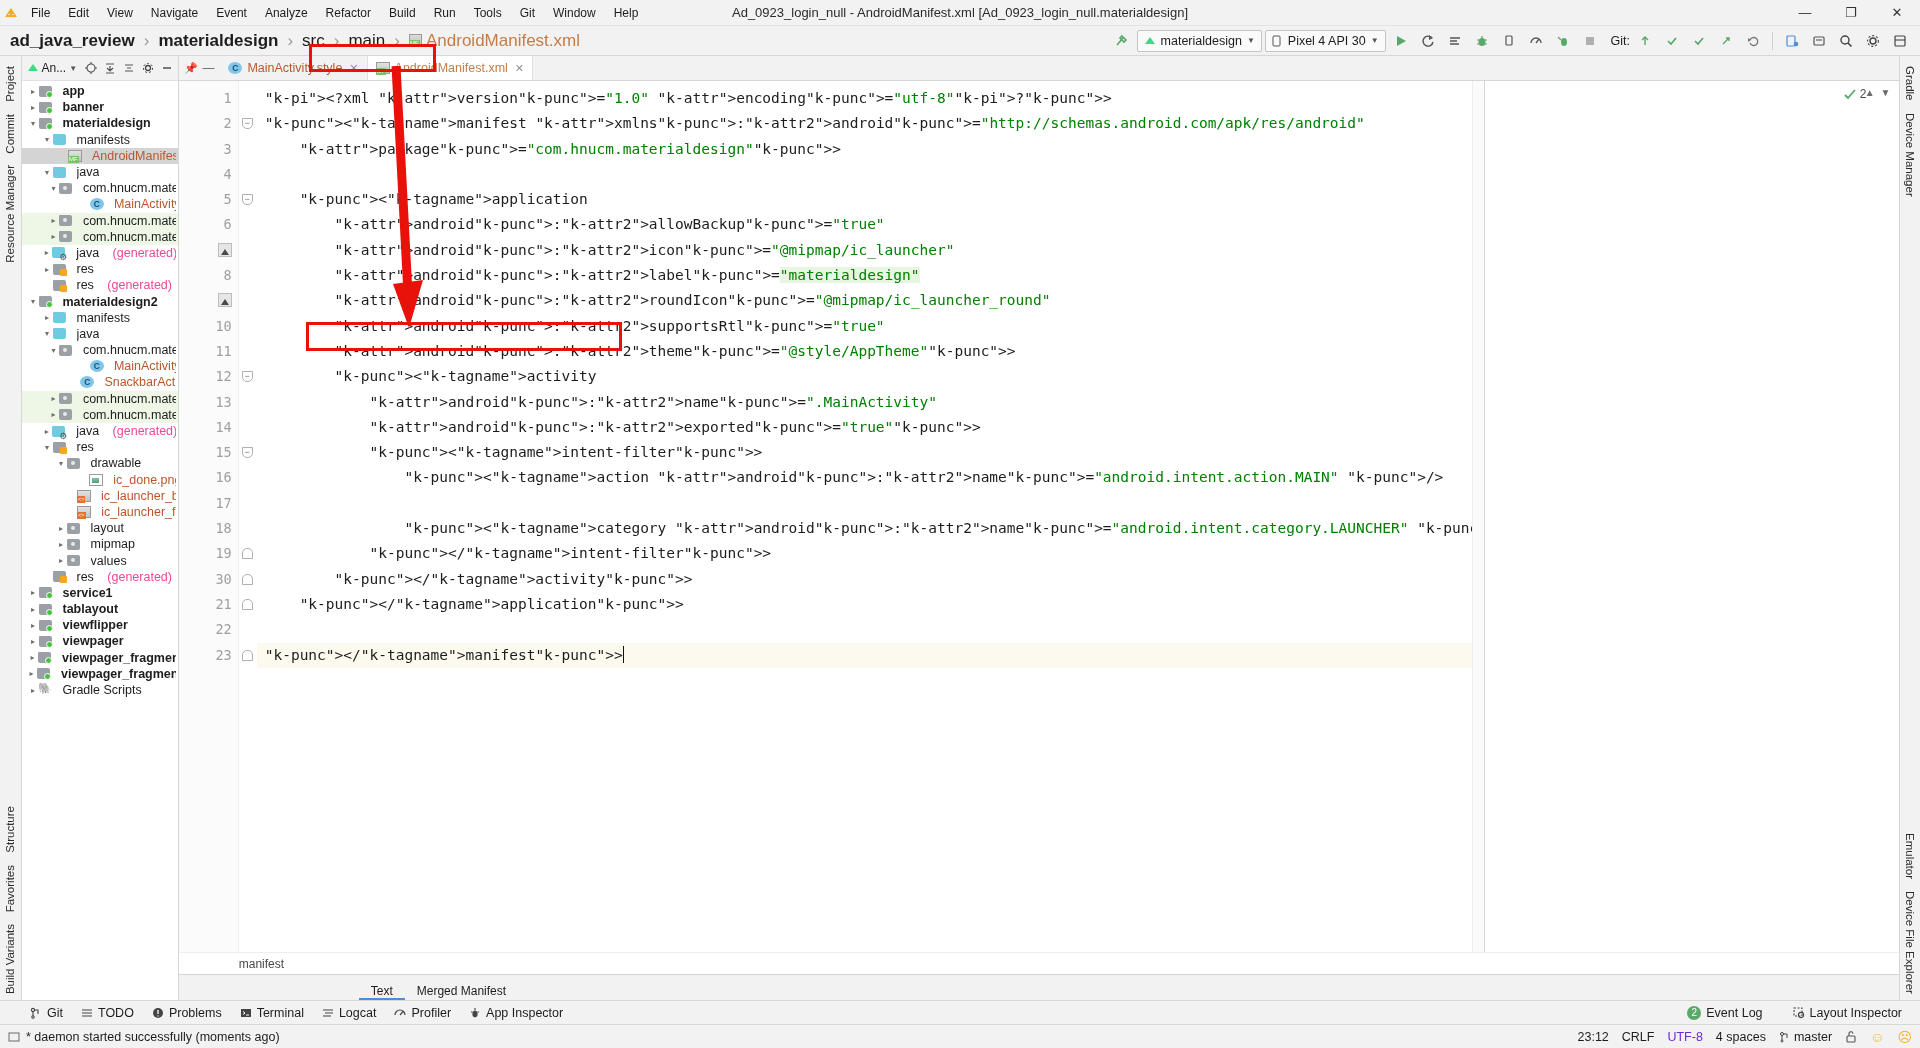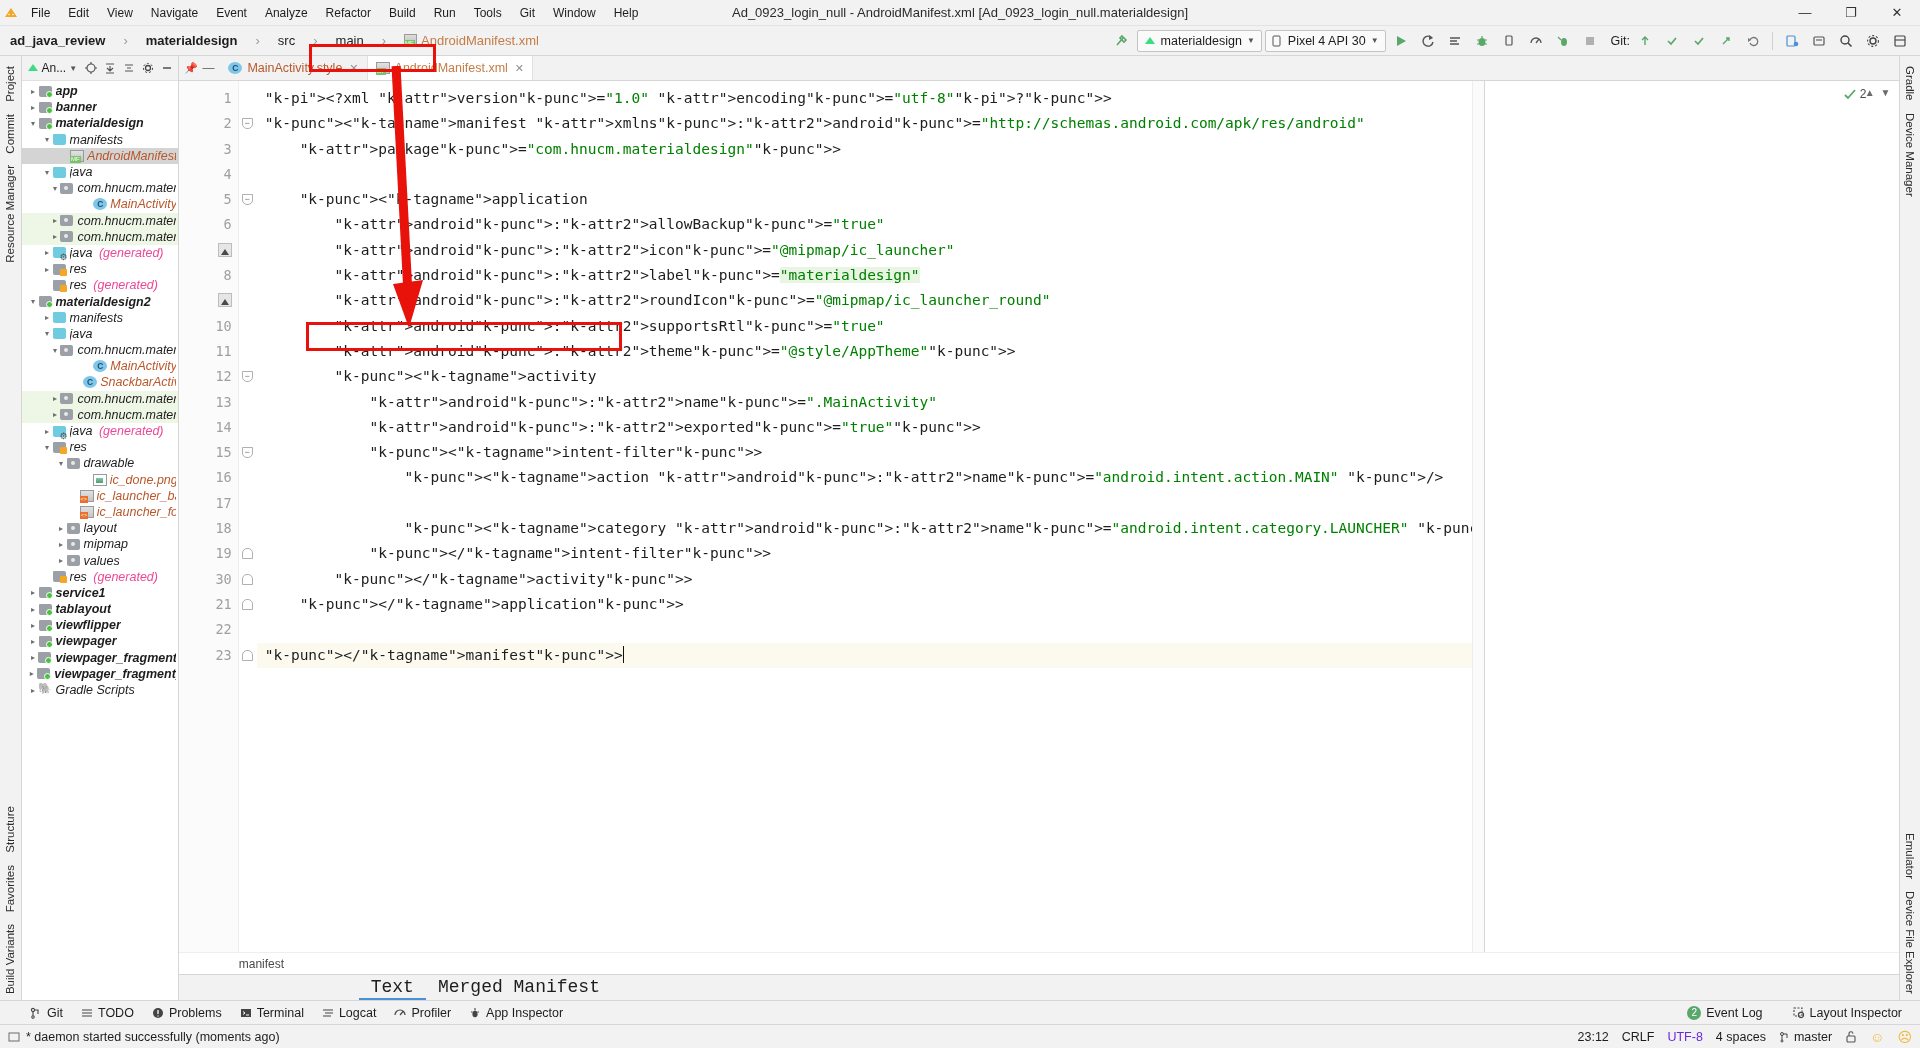--- a/index.html
+++ b/index.html
@@ -30,21 +30,21 @@
     font-size: 13px; color: #2b2b2b; pointer-events: none;
   }
   .win-controls { margin-left: auto; display: flex; height: 26px; z-index: 3; }
   .win-btn { width: 46px; display: flex; align-items: center; justify-content: center; font-size: 13px; color: #333; }
 
   
   .navbar {
     height: 30px; background: #f2f2f2; display: flex; align-items: center;
     border-bottom: 1px solid #d6d6d6; flex: 0 0 30px; position: relative;
   }
-  .breadcrumb { display: flex; align-items: center; padding-left: 6px; font-size: 13px; gap: 13px; }
+  .breadcrumb { display: flex; align-items: center; padding-left: 6px; font-size: 17px; gap: 4px; }
   .crumb { padding: 1px 4px; color: #1d1d1d; white-space: nowrap; }
   .crumb.bold { font-weight: bold; }
   .crumb.sep { color: #9a9a9a; padding: 0 1px; }
   .crumb.file { color: #c47d48; display: flex; align-items: center; gap: 4px; }
   .mf-icon {
     width: 13px; height: 13px; background: linear-gradient(#dcdcdc,#bfbfbf);
     border: 1px solid #9a9a9a; position: relative; display:inline-block;
   }
   .mf-icon:after {
     content: "MF"; position: absolute; left: -1px; bottom: -1px; font-size: 6px;
@@ -92,21 +92,21 @@
   .tree { flex: 1 1 auto; overflow: hidden; padding-top: 2px; font-size: 12.5px; position: relative; }
   .trow {
     display: flex; align-items: center; height: 16.2px; white-space: nowrap;
     padding-right: 2px; position: relative;
   }
   .trow.selected { background: #d4d4d4; }
   .trow.greenbg { background: #eef7e6; }
   .arrow { width: 11px; display: flex; justify-content: center; font-size: 8px; color: #6e6e6e; flex: 0 0 11px; }
   .arrow.open:before { content: "\25BE"; }
   .arrow.closed:before { content: "\25B8"; }
-  .tlabel { margin-left: 3px; overflow: hidden; font-style: italic; }
+  .tlabel { margin-left: 10px; overflow: hidden; }
   .tlabel.bold { font-weight: bold; }
   .tlabel.orange { color: #b8572b; }
   .tlabel.gray { color: #ec4899; }
   
   .ic { width: 14px; height: 13px; flex: 0 0 14px; position: relative; display: inline-block; }
   .ic.folder-mod:before {
     content: ""; position: absolute; inset: 1px 1px 1px 0;
     background: #9aa0a6; border-radius: 1px 2px 2px 2px;
   }
   .ic.folder-mod:after {
@@ -231,23 +231,22 @@
   
   .editor-status {
     height: 22px; background: #fff; border-top: 1px solid #eee; display: flex; align-items: center;
     padding-left: 60px; font-size: 12px; color: #4a4a4a; flex: 0 0 22px;
   }
   .design-tabs {
     height: 26px; background: #f2f2f2; display: flex; align-items: stretch;
     border-top: 1px solid #d6d6d6; flex: 0 0 26px; padding-left: 180px;
   }
   .dtab {
-    padding: 0 12px; display: flex; align-items: center; font-size: 18px; color: #1d1d1d;
+    padding: 0 12px; display: flex; align-items: flex-end; font-size: 12px; color: #1d1d1d;
     border-bottom: 2px solid transparent;
-    font-family: Liberation Mono, monospace;
   }
   .dtab.active { border-bottom: 2px solid #4a90d9; }
 
   
   .toolbar-bottom {
     height: 24px; background: #f2f2f2; border-top: 1px solid #d6d6d6; display: flex;
     align-items: center; gap: 2px; padding-left: 22px; flex: 0 0 24px; position: relative;
   }
   .twbtn {
     display: flex; align-items: center; gap: 5px; padding: 2px 8px; font-size: 12.5px; color: #1d1d1d; border-radius: 2px;

